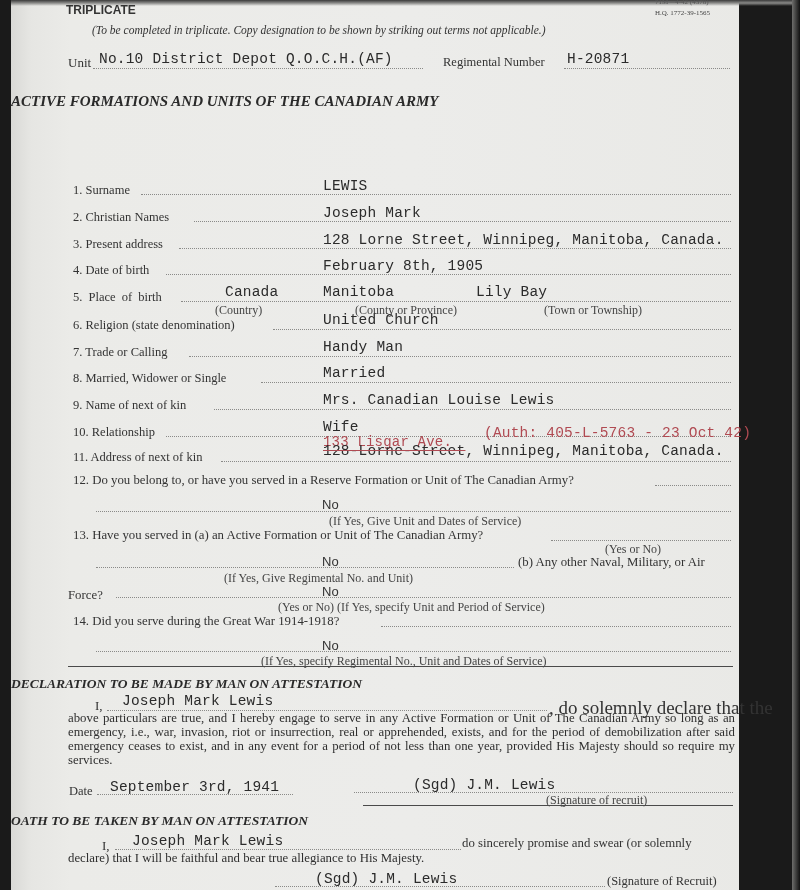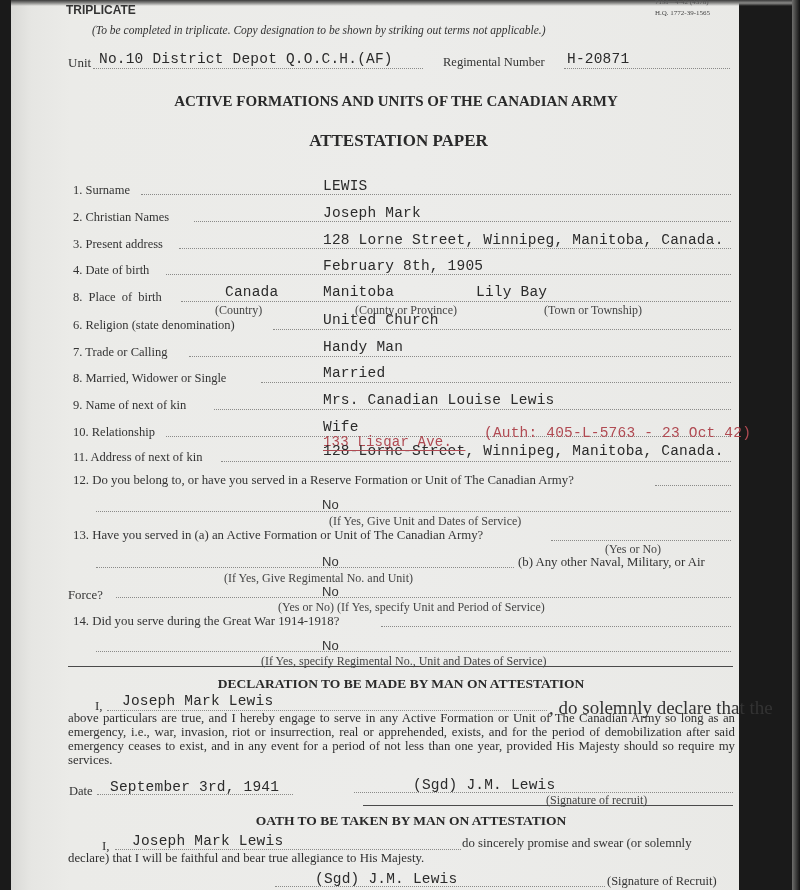--- a/index.html
+++ b/index.html
@@ -22,21 +22,21 @@
       position: absolute; right: 0; top: 0; width: 8px; height: 890px;
       background: linear-gradient(90deg, #6e6e6c, #111);
     }
     .abs { position: absolute; white-space: nowrap; }
     .typed { font-family: "Liberation Mono", "DejaVu Sans Mono", monospace; color: #2b2b2b; font-size: 14.5px; letter-spacing: 0.2px; }
     .typed.red { color: #b04a52; }
     .label { font-size: 12.5px; color: #333; }
     .small { font-size: 12px; color: #444; }
     .dots { border-bottom: 1px dotted #8a8a88; height: 0; position: absolute; }
     .rule { position: absolute; height: 0; border-bottom: 1.5px solid #4a4a4a; }
-    .heading { font-weight: bold; text-align: center; color: #2a2a2a; }
+    .heading { font-weight: bold; text-align: left; color: #2a2a2a; font-style: italic; }
     .para { font-size: 12.8px; line-height: 14px; text-align: justify; color: #2f2f2f; }
     .strike { text-decoration: line-through; text-decoration-color: #b04a52; }
   </style>
 </head>
 <body>
 
 <div class="paper">
   <div class="topshade"></div>
 
   <div class="abs" style="left:55px; top:3px; font-family:'Liberation Sans','DejaVu Sans',sans-serif; font-weight:bold; font-size:12px; color:#333;">TRIPLICATE</div>
@@ -45,39 +45,38 @@
   <div class="abs" style="left:57px; top:24px; font-style:italic; font-size:11.5px; color:#333;margin-left:24px;">(To be completed in triplicate.  Copy designation to be shown by striking out terms not applicable.)</div>
 
   <div class="abs label" style="left:57px; top:55px; font-size:13px;">Unit</div>
   <div class="dots" style="left:82px; top:68px; width:330px;"></div>
   <div class="abs typed" style="left:88px; top:51px;">No.10 District Depot Q.O.C.H.(AF)</div>
   <div class="abs label" style="left:432px; top:55px; font-size:12.5px;">Regimental Number</div>
   <div class="dots" style="left:553px; top:68px; width:166px;"></div>
   <div class="abs typed" style="left:556px; top:51px;">H-20871</div>
 
   <div class="abs heading" style="left:0; width:770px; top:93px; font-size:15px;">ACTIVE FORMATIONS AND UNITS OF THE CANADIAN ARMY</div>
-  <div class="abs heading" style="left:0; width:775px; top:131px; font-size:17px;">ATTESTATION PAPER</div>
 
   <div class="abs label" style="left:62px; top:183px;">1. Surname</div>
   <div class="dots" style="left:130px; top:194px; width:590px;"></div>
   <div class="abs typed" style="left:312px; top:178px;">LEWIS</div>
 
   <div class="abs label" style="left:62px; top:210px;">2. Christian Names</div>
   <div class="dots" style="left:183px; top:221px; width:537px;"></div>
   <div class="abs typed" style="left:312px; top:205px;">Joseph Mark</div>
 
   <div class="abs label" style="left:62px; top:237px;">3. Present address</div>
   <div class="dots" style="left:168px; top:248px; width:552px;"></div>
   <div class="abs typed" style="left:312px; top:232px;">128 Lorne Street, Winnipeg, Manitoba, Canada.</div>
 
   <div class="abs label" style="left:62px; top:263px;">4. Date of birth</div>
   <div class="dots" style="left:155px; top:274px; width:565px;"></div>
   <div class="abs typed" style="left:312px; top:258px;">February 8th, 1905</div>
 
-  <div class="abs label" style="left:62px; top:290px; word-spacing:3px;">8. Place of birth</div>
+  <div class="abs label" style="left:62px; top:290px; word-spacing:3px;">5. Place of birth</div>
   <div class="dots" style="left:170px; top:301px; width:550px;"></div>
   <div class="abs typed" style="left:214px; top:284px;">Canada</div>
   <div class="abs typed" style="left:312px; top:284px;">Manitoba</div>
   <div class="abs typed" style="left:465px; top:284px;">Lily Bay</div>
   <div class="abs small" style="left:204px; top:303px;">(Country)</div>
   <div class="abs small" style="left:344px; top:303px;">(County or Province)</div>
   <div class="abs small" style="left:533px; top:303px;">(Town or Township)</div>
 
   <div class="abs label" style="left:62px; top:318px;">6. Religion (state denomination)</div>
   <div class="dots" style="left:262px; top:329px; width:458px;"></div>

